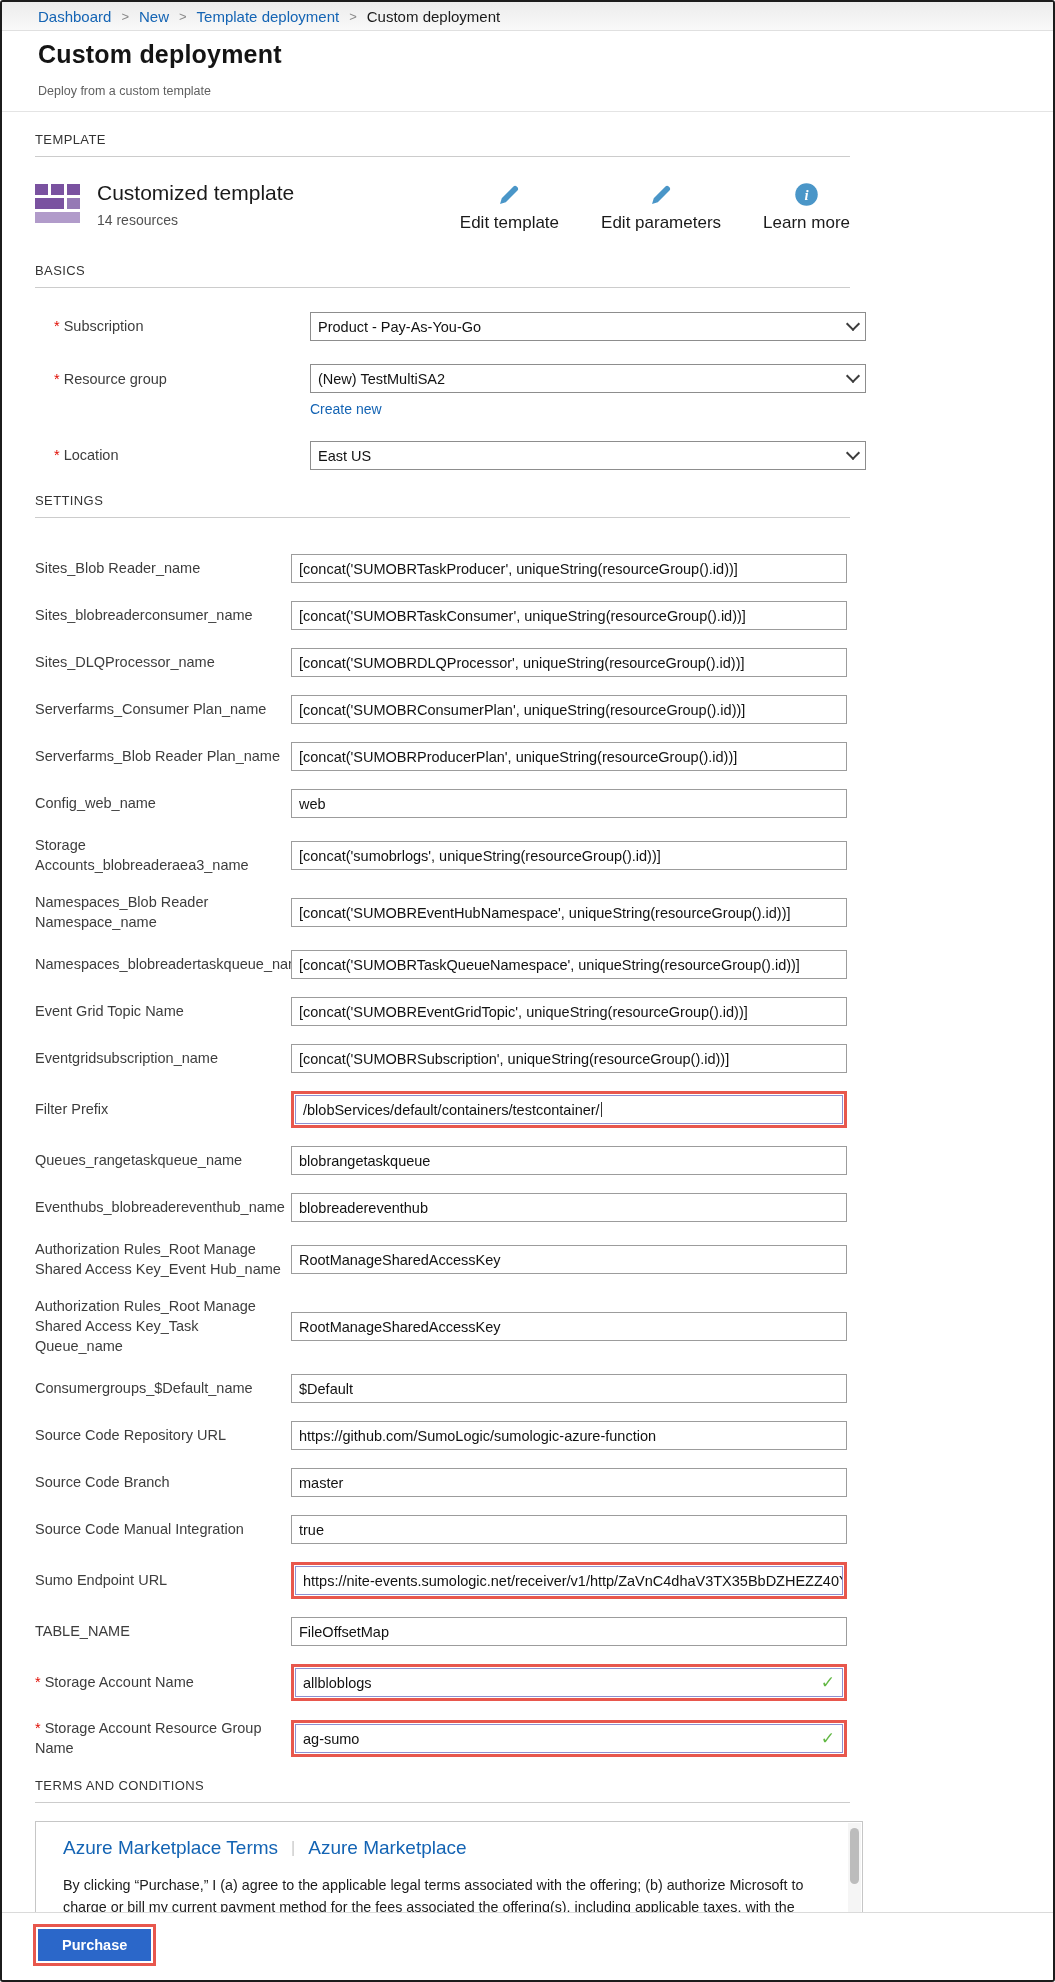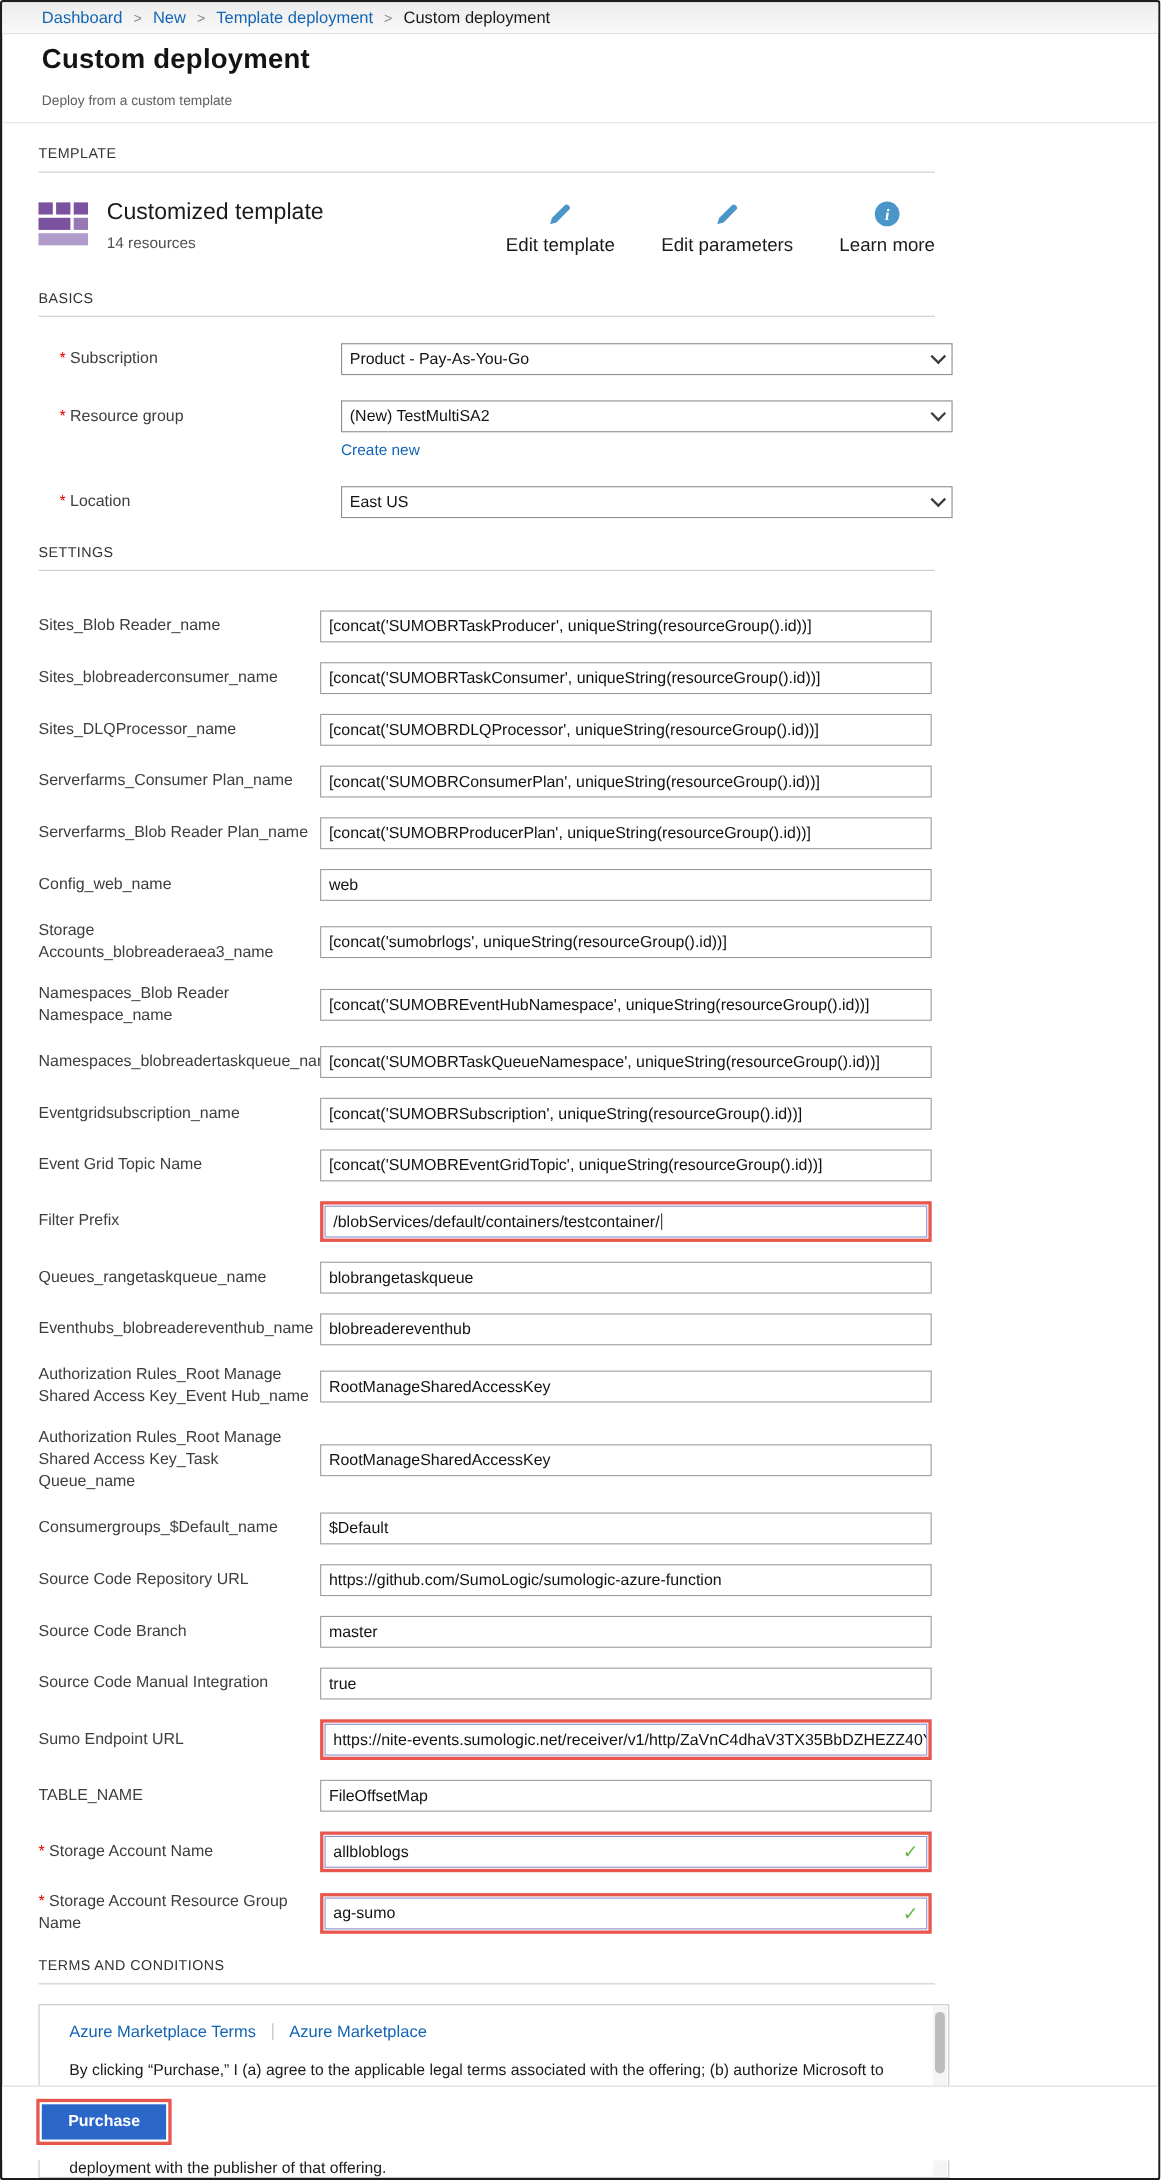--- a/index.html
+++ b/index.html
@@ -56,28 +56,28 @@
   .hl{border:3px solid #e8574d;padding:1px;background:#fff;}
   .hl .inputbox{border-color:#8e90d0;}
   .check-icon{margin-left:auto;color:#63b845;font-size:17px;font-weight:bold;flex:none;}
   .text-cursor{display:inline-block;width:1px;height:15px;background:#333;margin-left:1px;}
   .create-link{display:inline-block;margin-top:8px;font-size:14px;color:#1464b4;cursor:pointer;}
 
   
   .terms-box{width:828px;box-sizing:border-box;margin-top:18px;border:1px solid #c6c6c6;
     height:158px;position:relative;overflow:hidden;padding:15px 40px 0 27px;}
   .tlinks{display:flex;align-items:center;}
-  .tlink{color:#1464b4;font-size:15px;cursor:pointer;}
+  .tlink{color:#1464b4;font-size:19px;cursor:pointer;}
   .tlink-sep{margin:0 13px;color:#c9c9c9;}
   .terms-box p{font-size:14.3px;line-height:1.56;color:#1b1b1b;margin:15px 0 0 0;width:745px;}
   .sb-track{position:absolute;right:1px;top:1px;bottom:1px;width:13px;background:#f5f5f5;cursor:pointer;}
   .sb-thumb{position:absolute;top:5px;left:2px;width:9px;height:56px;background:#bcbcbc;border-radius:5px;cursor:grab;}
 
   
-  .footer{position:absolute;left:0;right:0;bottom:16px;height:68px;background:#fff;border-top:1px solid #dadada;
+  .footer{position:absolute;left:0;right:0;bottom:0;height:68px;background:#fff;border-top:1px solid #dadada;
     padding:16px 0 0 36px;box-sizing:border-box;}
   .purchase{display:inline-block;background:#2b67c9;color:#fff;font-size:14.5px;font-weight:bold;
     padding:8px 24px;border:none;outline:3px solid #e8574d;outline-offset:2px;cursor:pointer;
     font-family:"Liberation Sans","DejaVu Sans",sans-serif;}
 </style>
 </head>
 <body>
 
 <div class="page">
 
@@ -230,32 +230,32 @@
         </div>
         <div class="frow">
           <div class="flabel">Namespaces_blobreadertaskqueue_name</div>
           <div class="ffield">
             <div class="inputbox">
               <span>[concat('SUMOBRTaskQueueNamespace', uniqueString(resourceGroup().id))]</span>
             </div>
           </div>
         </div>
         <div class="frow">
+          <div class="flabel">Event Grid Topic Name</div>
+          <div class="ffield">
+            <div class="inputbox">
+              <span>[concat('SUMOBREventGridTopic', uniqueString(resourceGroup().id))]</span>
+            </div>
+          </div>
+        </div>
+        <div class="frow">
           <div class="flabel">Eventgridsubscription_name</div>
           <div class="ffield">
             <div class="inputbox">
               <span>[concat('SUMOBRSubscription', uniqueString(resourceGroup().id))]</span>
-            </div>
-          </div>
-        </div>
-        <div class="frow">
-          <div class="flabel">Event Grid Topic Name</div>
-          <div class="ffield">
-            <div class="inputbox">
-              <span>[concat('SUMOBREventGridTopic', uniqueString(resourceGroup().id))]</span>
             </div>
           </div>
         </div>
         <div class="frow">
           <div class="flabel">Filter Prefix</div>
           <div class="ffield">
             <div class="hl">
               <div class="inputbox">
                 <span>/blobServices/default/containers/testcontainer/</span>
                 <span class="text-cursor"></span>

